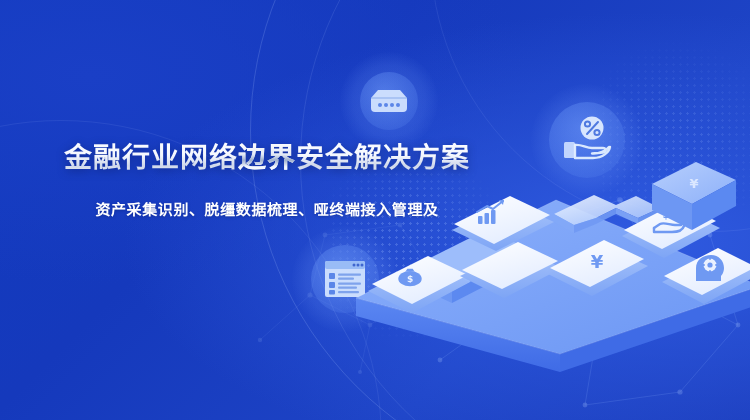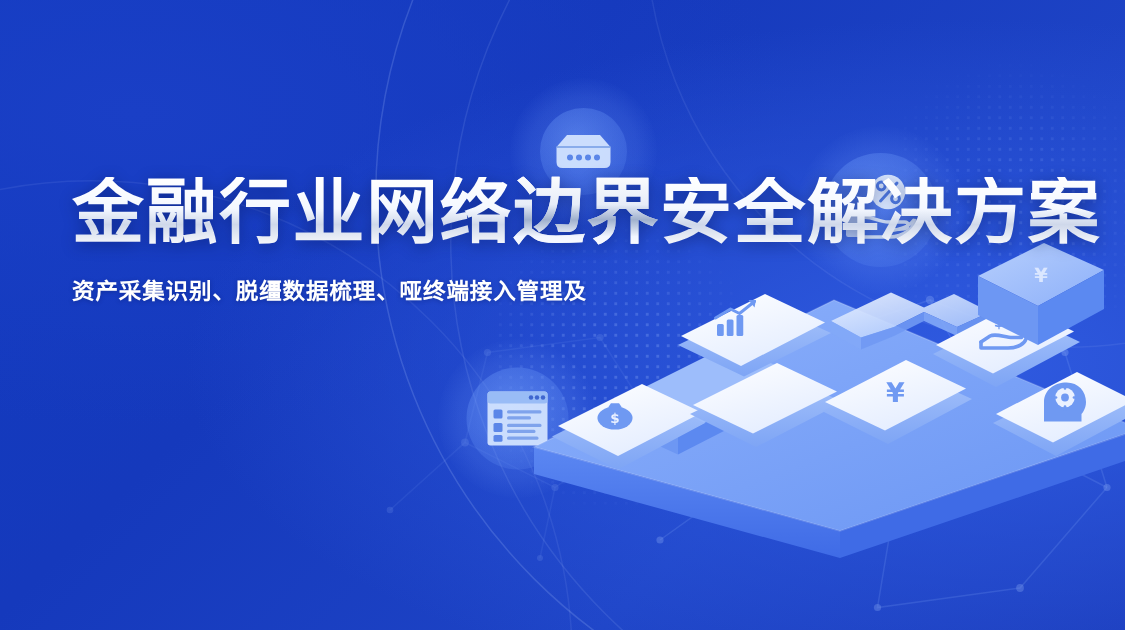--- a/index.html
+++ b/index.html
@@ -67,39 +67,40 @@
   #badge-switch .core{inset:20px;}
   #badge-percent{left:531px;top:84px;width:112px;height:112px;}
   #badge-percent .core{inset:18px;}
   #badge-doc{left:292px;top:226px;width:106px;height:106px;}
   #badge-doc .core{inset:19px;}
 
   
   .copy{position:absolute;left:48px;top:118px;z-index:6;}
 
   .title{
-    margin:0;font-size:48px;line-height:48px;font-weight:700;letter-spacing:1px;
+    margin:16px;font-size:28px;line-height:48px;font-weight:700;letter-spacing:1px;
     font-family:"DejaVu Sans","Liberation Sans",sans-serif;
     color:#ffffff;white-space:nowrap;
     background:linear-gradient(180deg,#ffffff 0%,#f4f8ff 44%,#cfd8ea 66%,#ffffff 100%);
     -webkit-background-clip:text;background-clip:text;
     -webkit-text-fill-color:transparent;
     filter:drop-shadow(0 2px 5px rgba(5,20,80,.45));
   }
   .title .shimmer{
     background:linear-gradient(180deg,#ffffff 0%,#e6ecf8 40%,#9fb0cd 58%,#f2f6ff 78%,#ffffff 100%);
     -webkit-background-clip:text;background-clip:text;
     -webkit-text-fill-color:transparent;
   }
 
   .subtitle{
     margin:16px 0 0 0;font-size:15px;line-height:25px;font-weight:700;
     color:#ffffff;letter-spacing:.6px;
     font-family:"DejaVu Sans","Liberation Sans",sans-serif;
     text-shadow:0 1px 3px rgba(5,20,80,.35);
+    text-align:center;
   }
   .subtitle span{display:block;}
 
   
   .scene{position:absolute;right:-18px;bottom:42px;width:420px;height:220px;z-index:4;}
 </style>
 </head>
 <body>
 
 <div class="banner">

